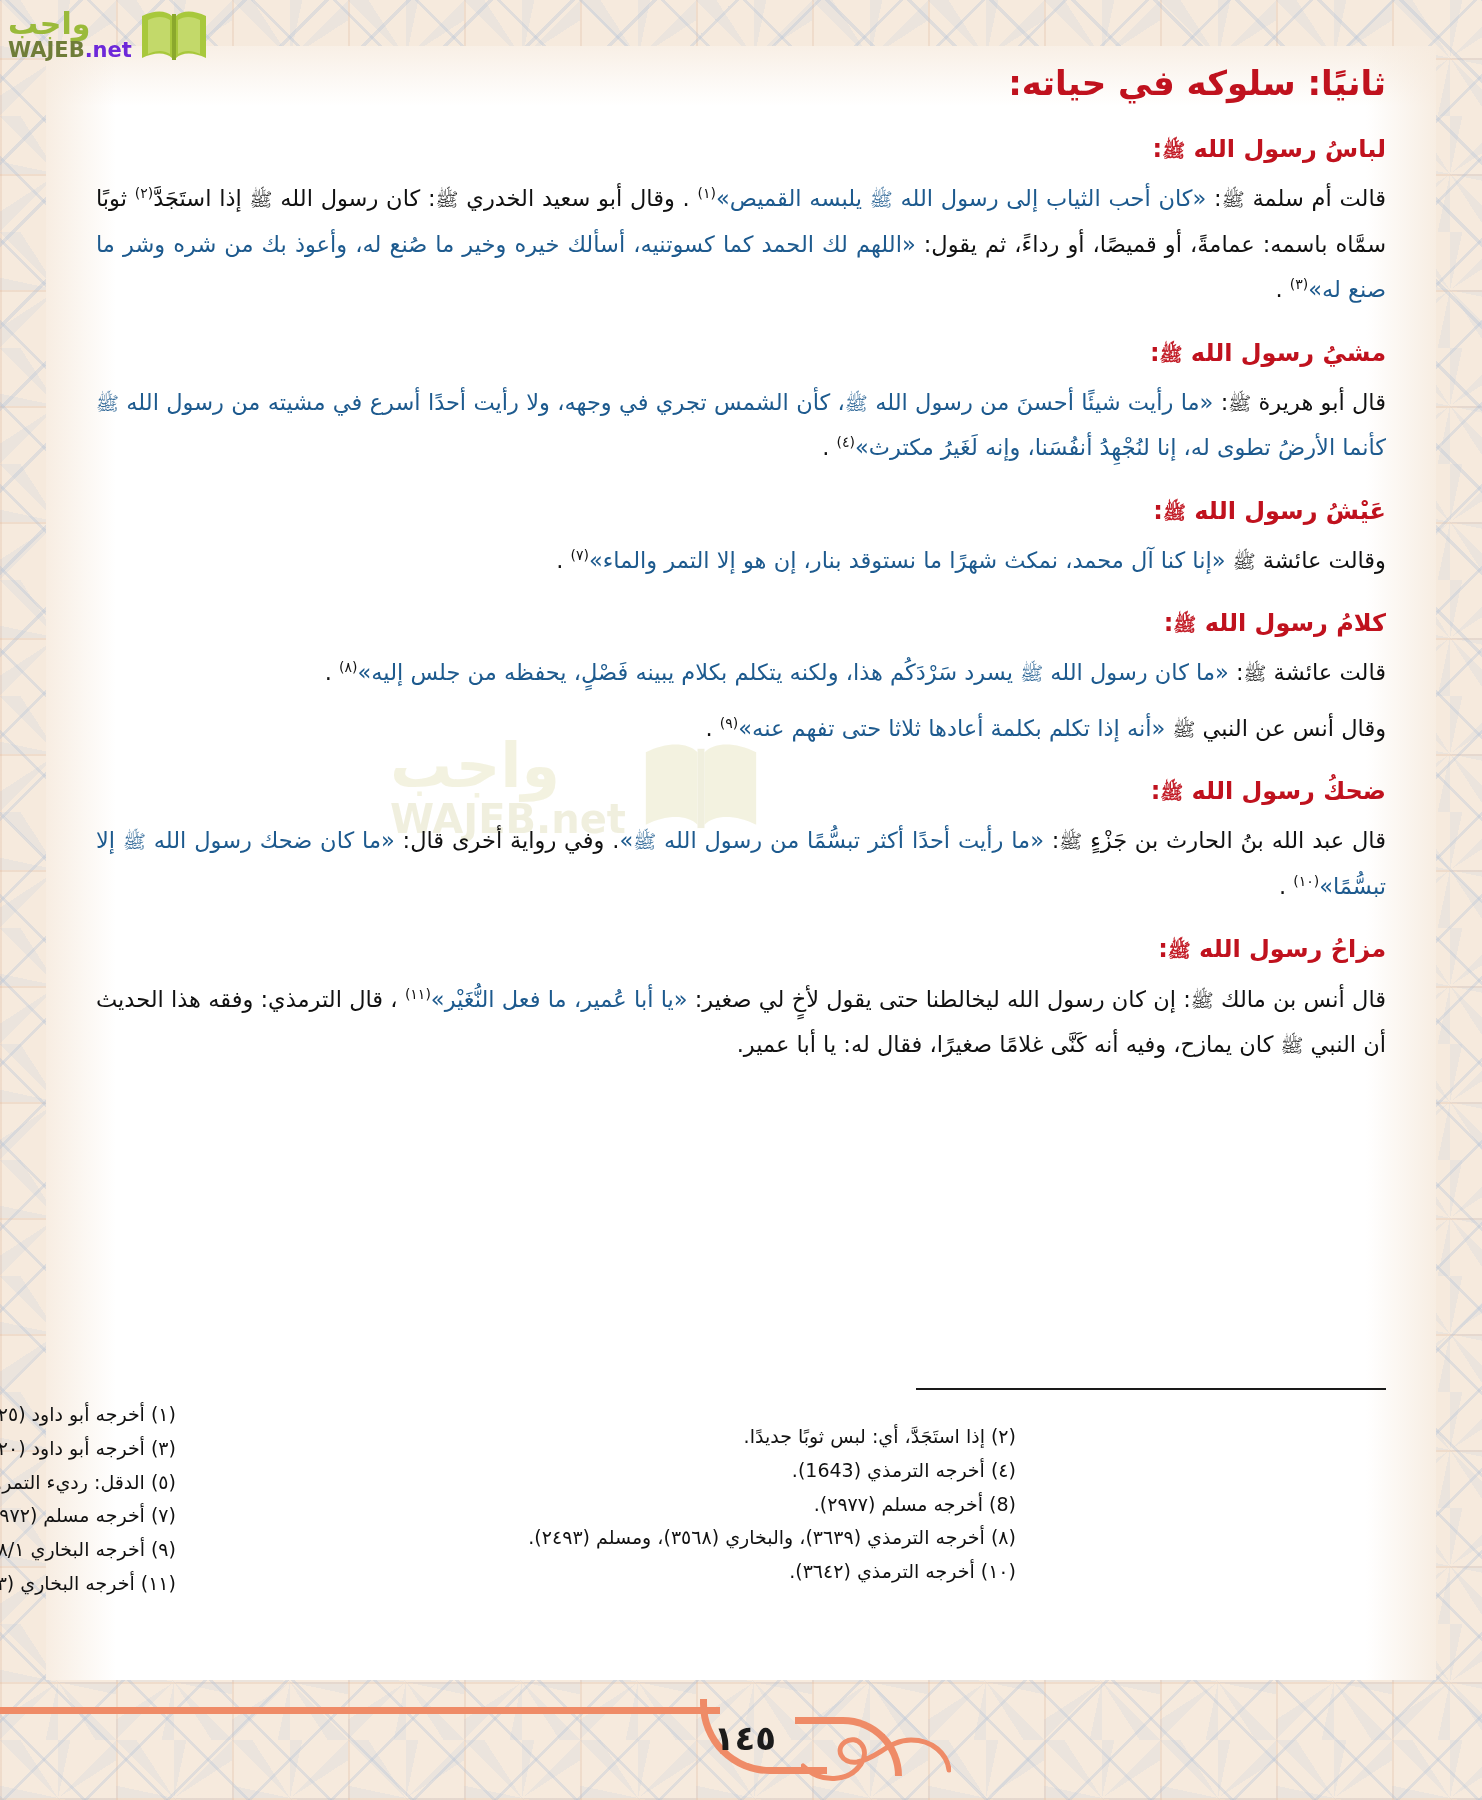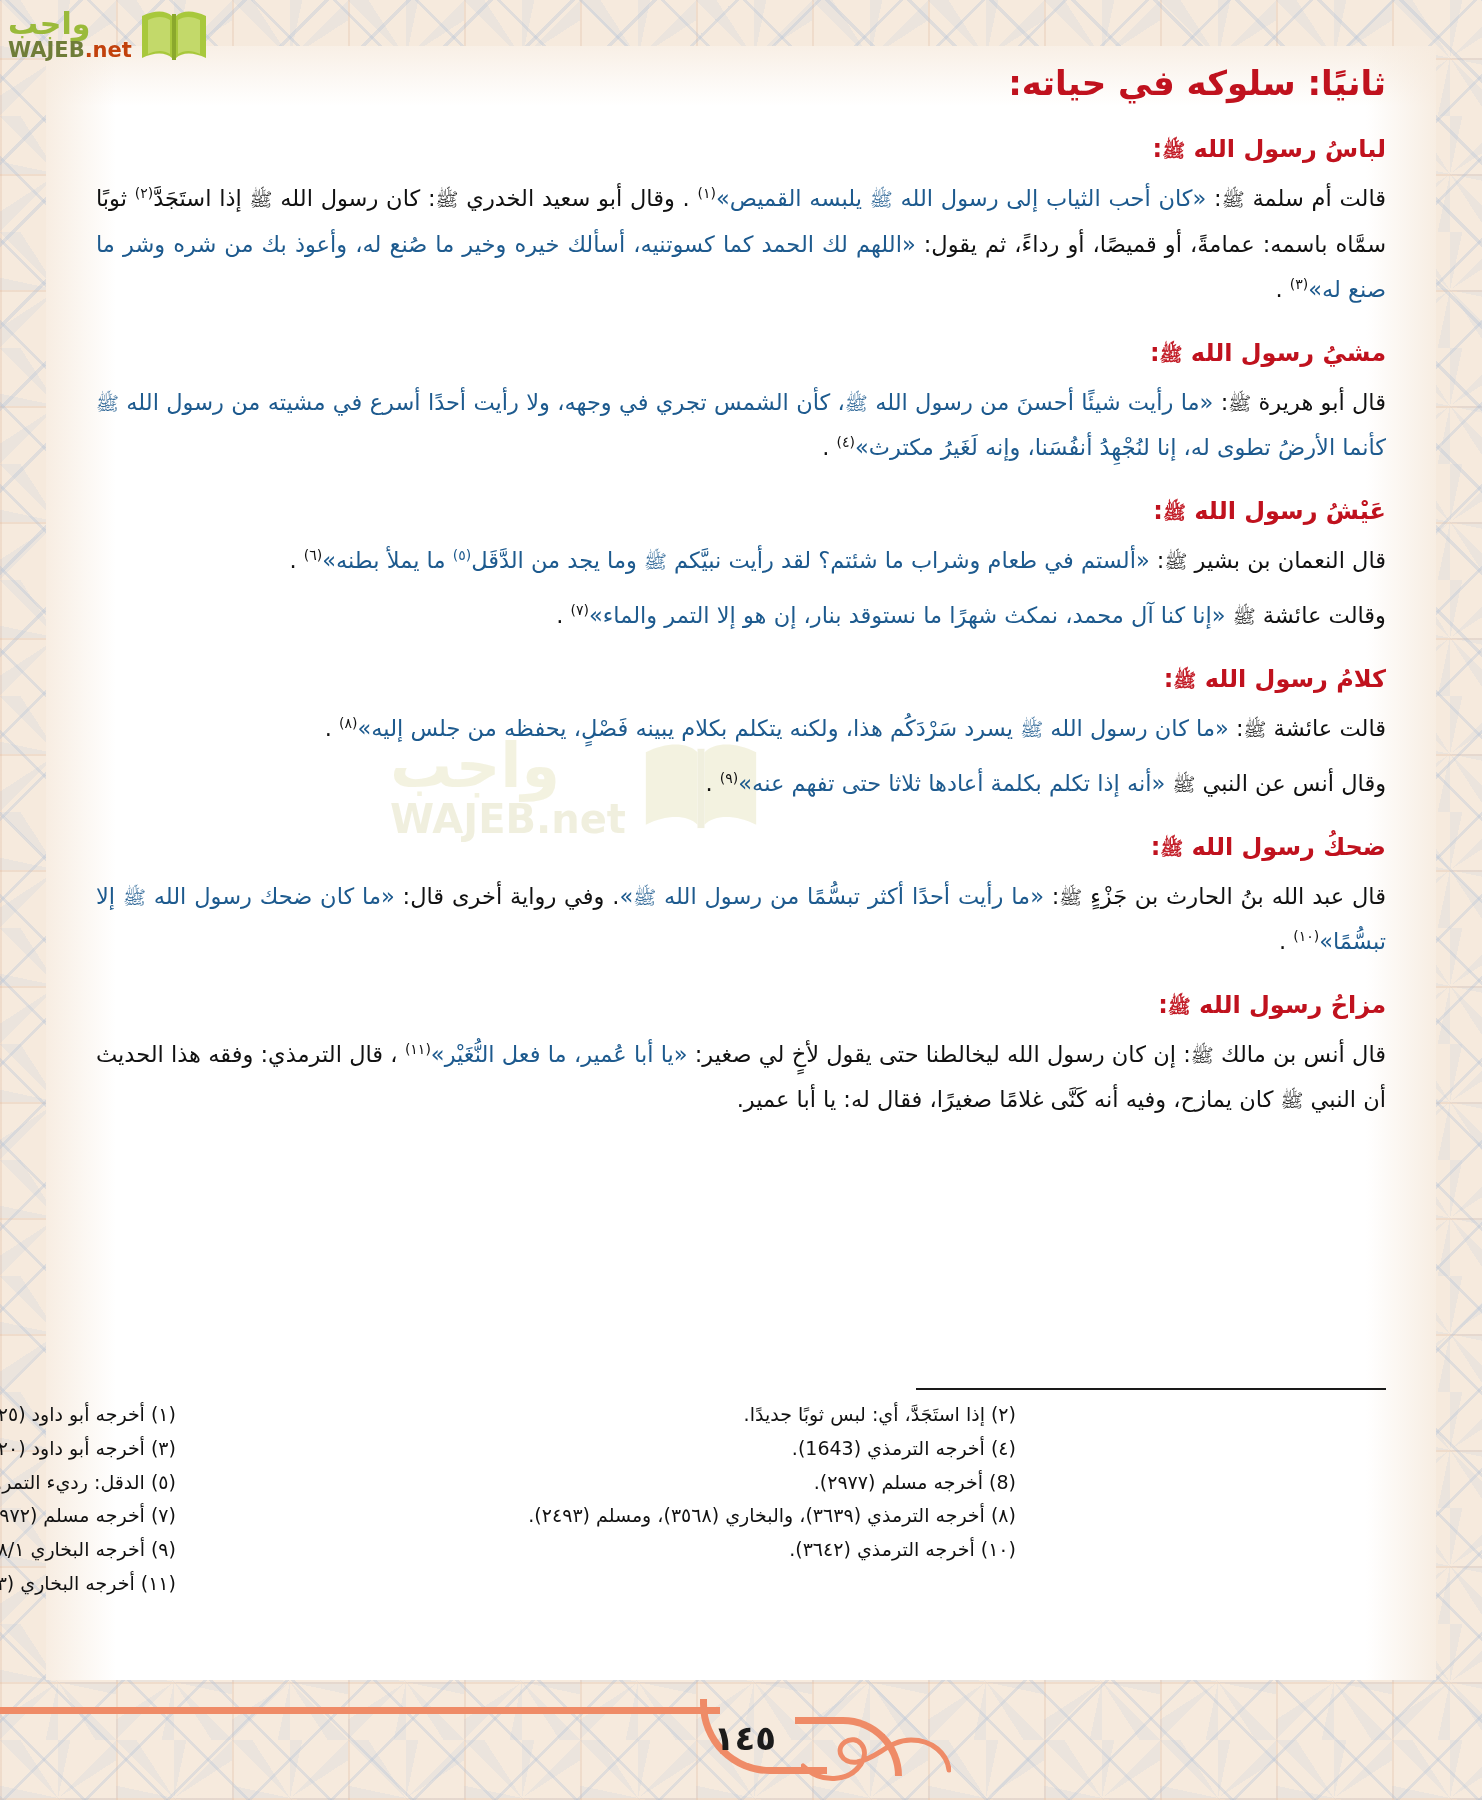--- a/index.html
+++ b/index.html
@@ -45,21 +45,21 @@
   }
 
   
   .site-logo{
     position:absolute;left:8px;top:6px;z-index:40;
     display:flex;align-items:center;gap:6px;direction:ltr;
   }
   .logo-text{display:flex;flex-direction:column;align-items:flex-start;line-height:1;}
   .logo-ar{font-size:30px;font-weight:bold;color:#9aba3a;letter-spacing:0;direction:rtl;}
   .logo-en{font-size:21px;font-weight:bold;color:#6f7d38;margin-top:1px;}
-  .logo-en .dotnet{color:#c2410c;}
+  .logo-en .dotnet{color:#6d28d9;}
   .logo-book{width:72px;height:58px;position:relative;}
 
   
   .watermark{
     position:absolute;left:390px;top:735px;z-index:5;
     opacity:.30;pointer-events:none;direction:ltr;
     display:flex;align-items:center;gap:10px;
   }
   .wm-text{display:flex;flex-direction:column;align-items:flex-start;line-height:1;}
   .wm-ar{font-size:62px;font-weight:bold;color:#d8d59b;direction:rtl;}
@@ -92,21 +92,21 @@
   .saw.red{color:#c0121e;}
 
   
   .footnotes{
     position:absolute;left:96px;right:96px;top:1388px;z-index:10;direction:rtl;
   }
   .fn-rule{width:470px;height:2px;background:#1a1a1a;margin:0 0 9px auto;}
   .fn-grid{display:flex;flex-direction:row-reverse;gap:0px;justify-content:flex-start;}
   .fn-col{display:flex;flex-direction:column;gap:3px;}
   .fn-col.right{width:420px;padding-right:340px;box-sizing:border-box;}
-  .fn-col.left{width:500px;}
+  .fn-col.left{width:500px;margin-top:22px;}
   .fn-item{
     font-size:19px;color:#111;line-height:1.62;text-align:right;white-space:nowrap;
   }
 
   
   .footer{
     position:absolute;left:0;right:0;bottom:0;height:150px;z-index:20;
   }
   .footer-bar{
     position:absolute;left:0;bottom:86px;width:720px;height:7px;background:#ef8b67;
@@ -171,21 +171,20 @@
 
   <h1 class="h-main">ثانيًا: سلوكه في حياته:</h1>
 
   <h2 class="h-sub"><span>لباسُ رسول الله</span> <span class="saw red">ﷺ</span>:</h2>
   <p class="para">قالت أم سلمة <span class="saw">ﷺ</span>: <span class="q">«كان أحب الثياب إلى رسول الله <span class="saw">ﷺ</span> يلبسه القميص»</span><span class="sup">(١)</span> . وقال أبو سعيد الخدري <span class="saw">ﷺ</span>: كان رسول الله <span class="saw">ﷺ</span> إذا استَجَدَّ<span class="sup">(٢)</span> ثوبًا سمَّاه باسمه: عمامةً، أو قميصًا، أو رداءً، ثم يقول: <span class="q">«اللهم لك الحمد كما كسوتنيه، أسألك خيره وخير ما صُنع له، وأعوذ بك من شره وشر ما صنع له»</span><span class="sup">(٣)</span> .</p>
 
   <h2 class="h-sub"><span>مشيُ رسول الله</span> <span class="saw red">ﷺ</span>:</h2>
   <p class="para">قال أبو هريرة <span class="saw">ﷺ</span>: <span class="q">«ما رأيت شيئًا أحسنَ من رسول الله <span class="saw">ﷺ</span>، كأن الشمس تجري في وجهه، ولا رأيت أحدًا أسرع في مشيته من رسول الله <span class="saw">ﷺ</span> كأنما الأرضُ تطوى له، إنا لنُجْهِدُ أنفُسَنا، وإنه لَغَيرُ مكترث»</span><span class="sup">(٤)</span> .</p>
 
   <h2 class="h-sub"><span>عَيْشُ رسول الله</span> <span class="saw red">ﷺ</span>:</h2>
-  <p class="para">قال النعمان بن بشير <span class="saw">ﷺ</span>: <span class="q">«ألستم في طعام وشراب ما شئتم؟ لقد رأيت نبيَّكم <span class="saw">ﷺ</span> وما يجد من الدَّقَل<span class="sup">(٥)</span> ما يملأ بطنه»</span><span class="sup">(٦)</span> .</p>
   <p class="para">وقالت عائشة <span class="saw">ﷺ</span> <span class="q">«إنا كنا آل محمد، نمكث شهرًا ما نستوقد بنار، إن هو إلا التمر والماء»</span><span class="sup">(٧)</span> .</p>
 
   <h2 class="h-sub"><span>كلامُ رسول الله</span> <span class="saw red">ﷺ</span>:</h2>
   <p class="para">قالت عائشة <span class="saw">ﷺ</span>: <span class="q">«ما كان رسول الله <span class="saw">ﷺ</span> يسرد سَرْدَكُم هذا، ولكنه يتكلم بكلام يبينه فَصْلٍ، يحفظه من جلس إليه»</span><span class="sup">(٨)</span> .</p>
   <p class="para">وقال أنس عن النبي <span class="saw">ﷺ</span> <span class="q">«أنه إذا تكلم  بكلمة أعادها ثلاثا حتى تفهم عنه»</span><span class="sup">(٩)</span> .</p>
 
   <h2 class="h-sub"><span>ضحكُ رسول الله</span> <span class="saw red">ﷺ</span>:</h2>
   <p class="para">قال عبد الله بنُ الحارث بن جَزْءٍ <span class="saw">ﷺ</span>: <span class="q">«ما رأيت أحدًا أكثر تبسُّمًا من رسول الله <span class="saw">ﷺ</span>»</span>. وفي رواية أخرى قال: <span class="q">«ما كان ضحك رسول الله <span class="saw">ﷺ</span> إلا تبسُّمًا»</span><span class="sup">(١٠)</span> .</p>
 
   <h2 class="h-sub"><span>مزاحُ رسول الله</span> <span class="saw red">ﷺ</span>:</h2>

